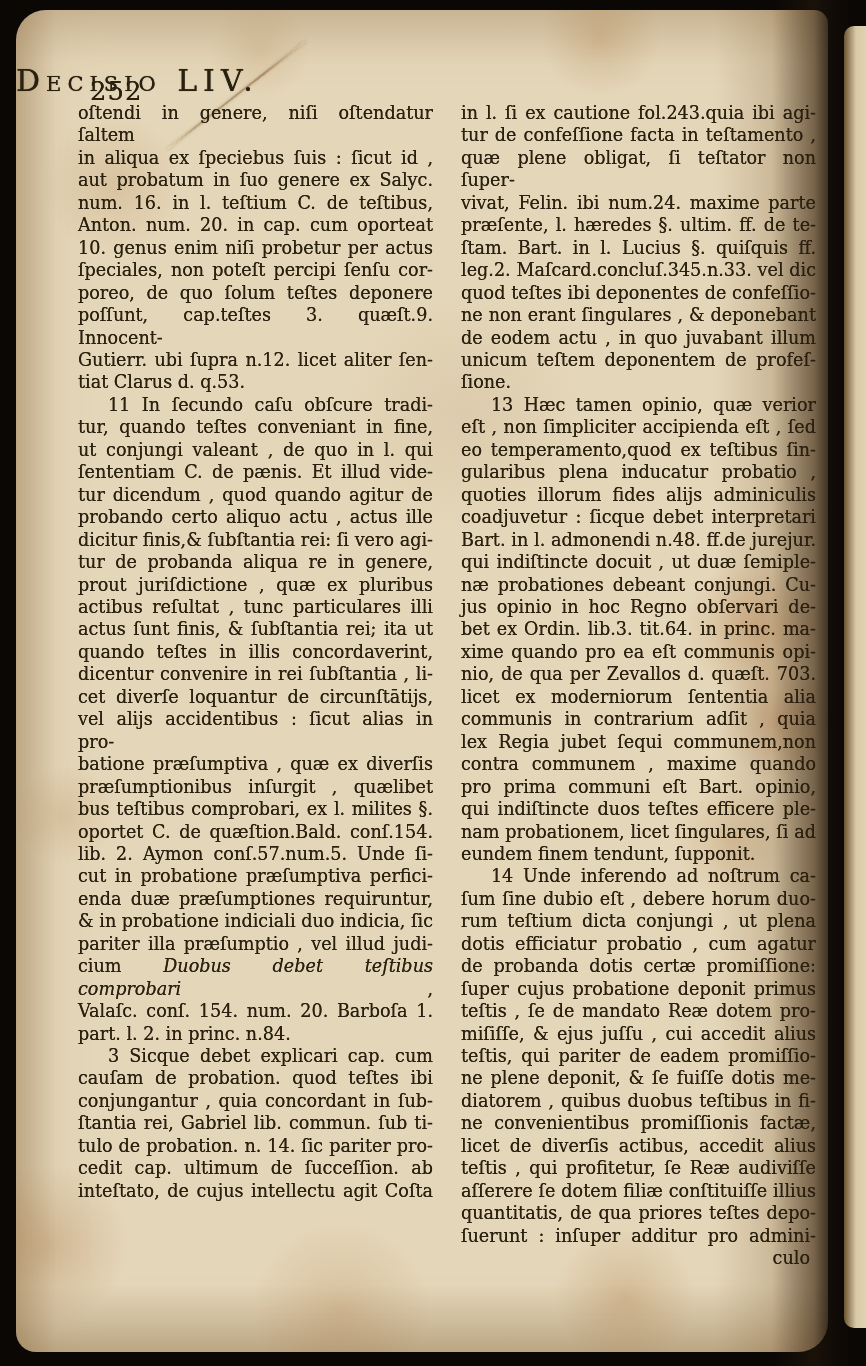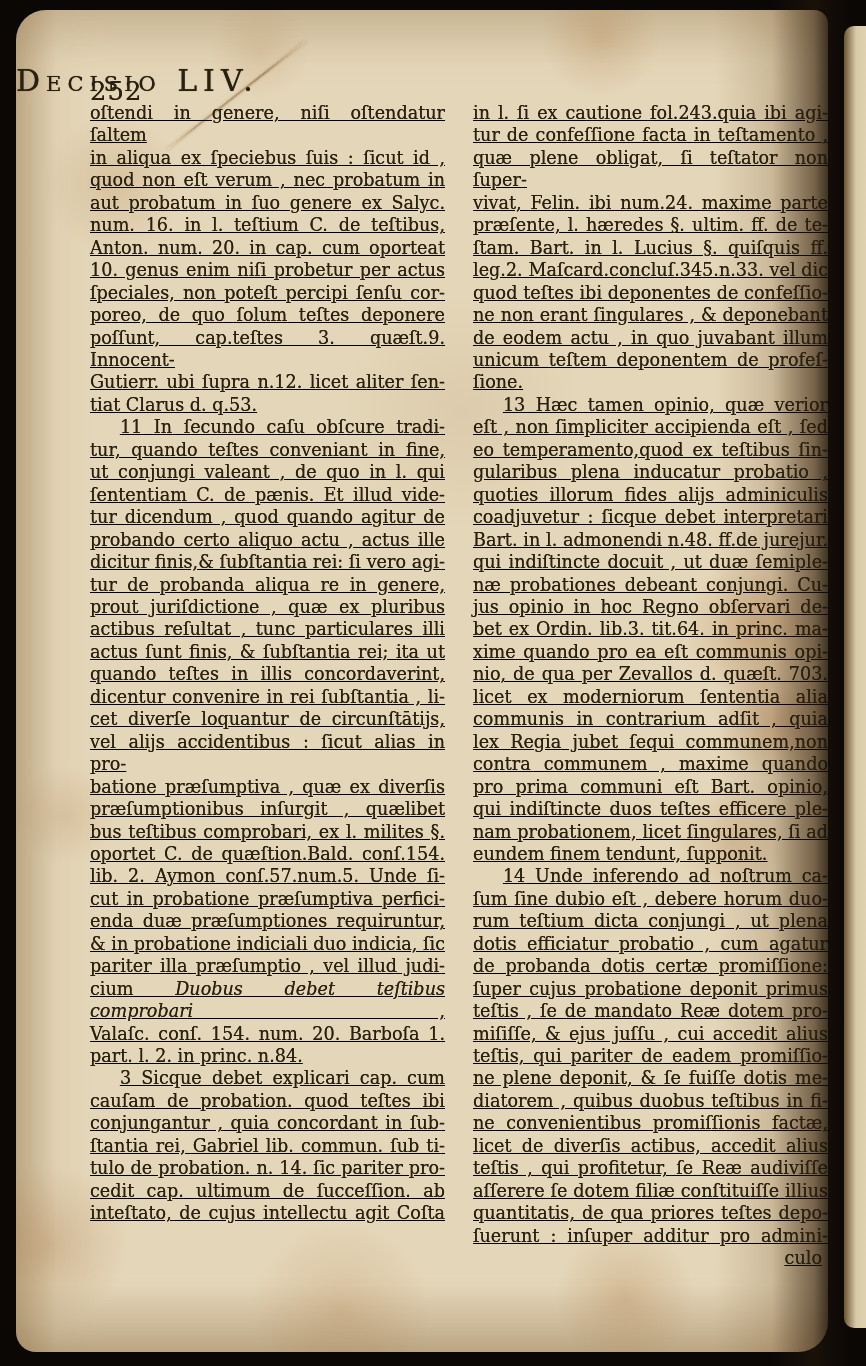--- a/index.html
+++ b/index.html
@@ -53,22 +53,22 @@
   .page-num{
     position:absolute;left:74px;top:66px;font-size:26px;letter-spacing:1px;
     text-shadow:0 0 .6px rgba(35,26,12,.9);
   }
   .running-title{
     position:absolute;left:0;right:40px;top:53px;text-align:left;
     font-variant-caps:small-caps;font-size:30px;letter-spacing:6px;
     text-shadow:0 0 .7px rgba(35,26,12,.9);
   }
   .cols{
-    position:absolute;left:74px;top:92px;width:738px;
-    display:flex;gap:28px;text-decoration:underline;
+    position:absolute;left:62px;top:92px;width:738px;
+    display:flex;gap:28px;
   }
   .col{width:362px;font-size:17.6px;line-height:22.45px;
     text-shadow:0 0 .5px rgba(38,28,14,.85);
   }
   .line{text-align:justify;text-align-last:justify;white-space:normal;}
   .line.end{text-align-last:left;}
   .line.ind{text-indent:1.7em;}
   .line.cw{text-align-last:right;padding-right:6px;}
   .it{font-style:italic;margin-top:48px;}
 </style>
@@ -76,21 +76,20 @@
 <body>
 
 <div class="page">
   <div class="crease"></div>
   <div class="page-num ink">252</div>
   <div class="running-title ink">Decisio LIV.</div>
   <div class="cols">
     <div class="col ink">
         <div class="line">oſtendi in genere, niſi oſtendatur ſaltem</div>
         <div class="line">in aliqua ex ſpeciebus ſuis : ſicut id ,</div>
-        <div class="line">quod non eſt verum , nec probatum in</div>
         <div class="line">aut probatum in ſuo genere ex Salyc.</div>
         <div class="line">num. 16. in l. teſtium C. de teſtibus,</div>
         <div class="line">Anton. num. 20. in cap. cum oporteat</div>
         <div class="line">10. genus enim niſi probetur per actus</div>
         <div class="line">ſpeciales, non poteſt percipi ſenſu cor-</div>
         <div class="line">poreo, de quo ſolum teſtes deponere</div>
         <div class="line">poſſunt, cap.teſtes 3. quæſt.9. Innocent-</div>
         <div class="line">Gutierr. ubi ſupra n.12. licet aliter ſen-</div>
         <div class="line end">tiat Clarus d. q.53.</div>
         <div class="line ind">11 In ſecundo caſu obſcure tradi-</div>

